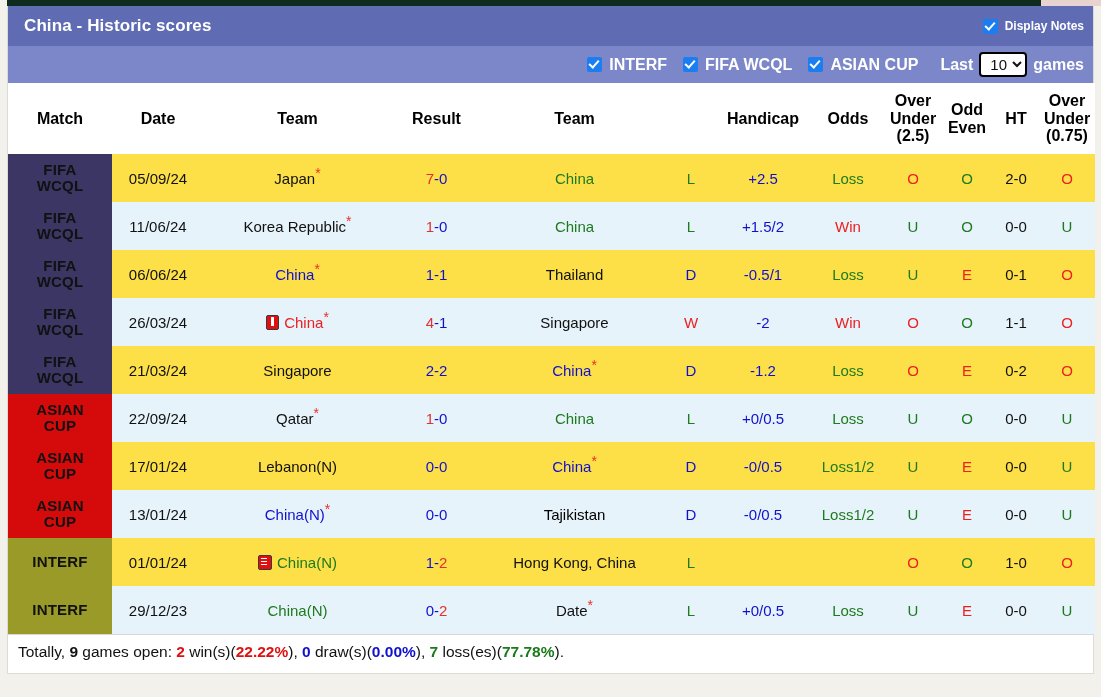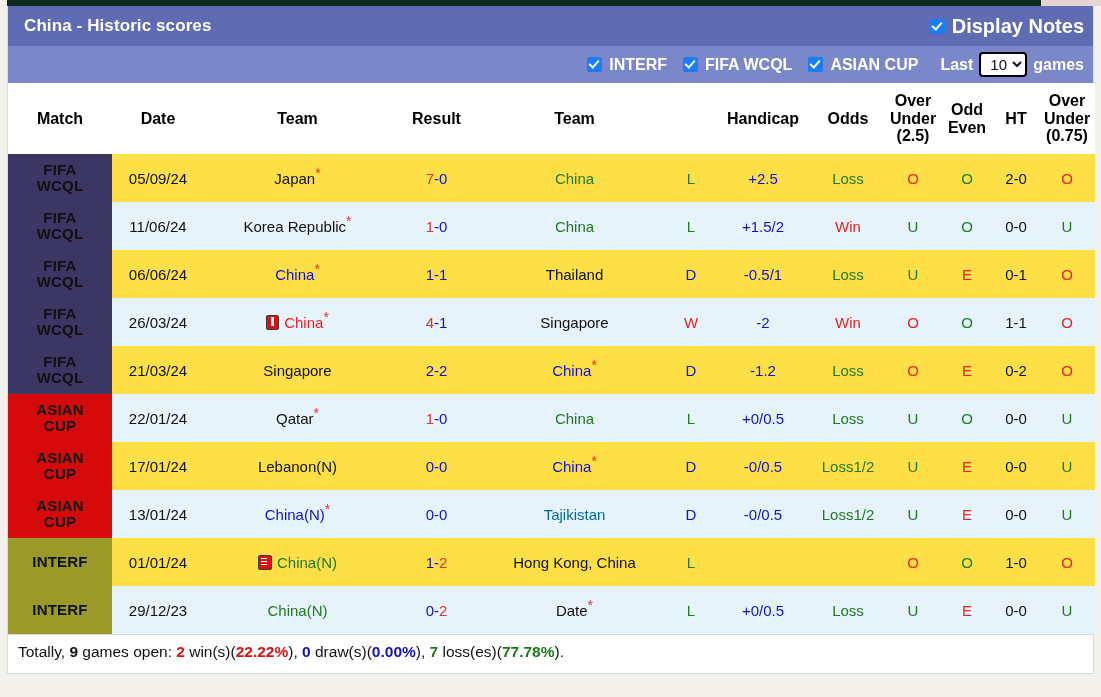--- a/index.html
+++ b/index.html
@@ -52,21 +52,21 @@
     font-weight: bold;
     letter-spacing: 0.1px;
   }
   .notes-group {
     display: flex;
     align-items: center;
     gap: 7px;
   }
   .notes-group .lbl {
     color: #ffffff;
-    font-size: 20px;
+    font-size: 12px;
     font-weight: bold;
   }
 
   
   .filterbar {
     background: #7b87c9;
     height: 37px;
     display: flex;
     align-items: center;
     justify-content: flex-end;
@@ -397,21 +397,21 @@
             <td style="color:#1010cf">D</td>
             <td style="color:#1010cf">-1.2</td>
             <td style="color:#1f7a1f">Loss</td>
             <td style="color:#ec2020">O</td>
             <td style="color:#ec2020">E</td>
             <td style="color:#111111">0-2</td>
             <td style="color:#ec2020">O</td>
           </tr>
           <tr class="r-odd">
             <td class="matchtype" style="background:#d50a0a !important">ASIAN<br>CUP</td>
-            <td>22/01/24</td>
+            <td>22/09/24</td>
             <td><span style="color:#111111">Qatar</span><span class="star">*</span></td>
             <td class="score"><span style="color:#e33030">1</span><span style="color:#1010cf">-</span><span style="color:#1010cf">0</span></td>
             <td><span style="color:#1f7a1f">China</span></td>
             <td style="color:#1f7a1f">L</td>
             <td style="color:#1010cf">+0/0.5</td>
             <td style="color:#1f7a1f">Loss</td>
             <td style="color:#1f7a1f">U</td>
             <td style="color:#1f7a1f">O</td>
             <td style="color:#111111">0-0</td>
             <td style="color:#1f7a1f">U</td>
@@ -428,21 +428,21 @@
             <td style="color:#1f7a1f">U</td>
             <td style="color:#ec2020">E</td>
             <td style="color:#111111">0-0</td>
             <td style="color:#1f7a1f">U</td>
           </tr>
           <tr class="r-odd">
             <td class="matchtype" style="background:#d50a0a !important">ASIAN<br>CUP</td>
             <td>13/01/24</td>
             <td><span style="color:#1010cf">China(N)</span><span class="star">*</span></td>
             <td class="score"><span style="color:#1010cf">0</span><span style="color:#1010cf">-</span><span style="color:#1010cf">0</span></td>
-            <td><span style="color:#0369a1">Tajikistan</span></td>
+            <td><span style="color:#000000">Tajikistan</span></td>
             <td style="color:#1010cf">D</td>
             <td style="color:#1010cf">-0/0.5</td>
             <td style="color:#1f7a1f">Loss1/2</td>
             <td style="color:#1f7a1f">U</td>
             <td style="color:#ec2020">E</td>
             <td style="color:#111111">0-0</td>
             <td style="color:#1f7a1f">U</td>
           </tr>
           <tr class="r-even">
             <td class="matchtype" style="background:#9a9a28 !important">INTERF</td>

